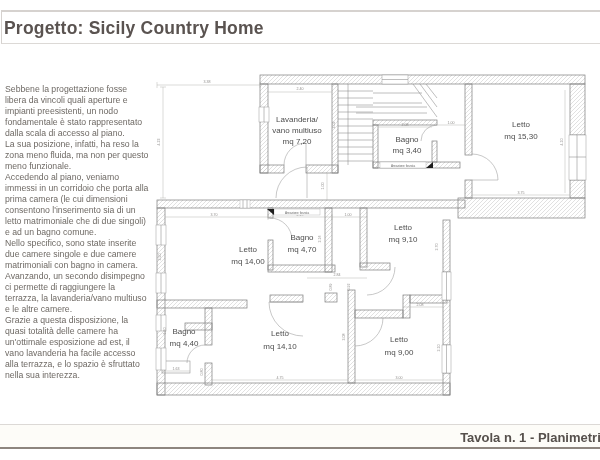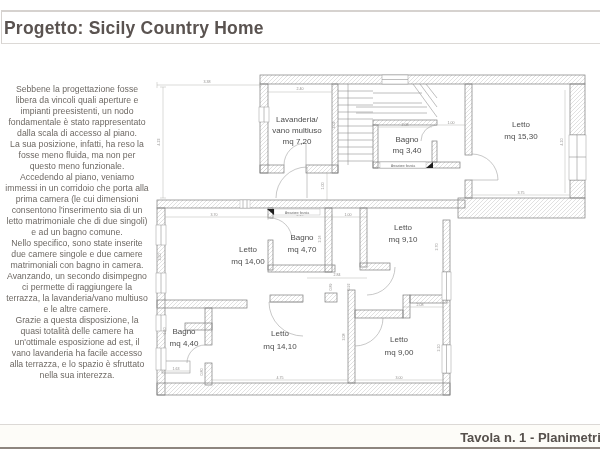--- a/index.html
+++ b/index.html
@@ -16,21 +16,21 @@
     box-sizing:border-box;
   }
   .titlebar h1{
     margin:0;padding:6px 0 0 2px;
     font-size:17.5px;font-weight:700;color:#5a5350;letter-spacing:.2px;
   }
   .desc{
     position:absolute;top:84px;left:5px;width:144px;
     font-size:8.7px;line-height:11px;color:#6e6964;
   }
-  .desc p{margin:0;text-align:center;}
+  .desc p{margin:0;}
   .plan{position:absolute;top:65px;left:150px;}
   .wall{fill:url(#hatch);stroke:#7d7d7d;stroke-width:0.7;}
   .thin{stroke:#8a8a8a;stroke-width:0.55;fill:none;}
   .dimline{stroke:#b0aeac;stroke-width:0.45;fill:none;}
   .arc{stroke:#9a9a9a;stroke-width:0.55;fill:none;}
   .win{fill:#ffffff;stroke:#9a9a9a;stroke-width:0.5;}
   .roomlbl{font-size:8px;fill:#4d4d4d;text-anchor:middle;font-family:"Liberation Sans",sans-serif;}
   .dim{font-size:3.6px;fill:#8f8d8b;text-anchor:middle;font-family:"Liberation Sans",sans-serif;}
   .tiny{font-size:3.1px;fill:#6a6a6a;text-anchor:middle;font-family:"Liberation Sans",sans-serif;}
   .ventbox{fill:#ffffff;stroke:#aaaaaa;stroke-width:0.4;}
@@ -49,21 +49,21 @@
 </style>
 </head>
 <body>
 
 <div class="titlebar">
   <h1>Progetto: Sicily Country Home</h1>
 </div>
 
 <div class="desc">
   <p>Sebbene la progettazione fosse libera da vincoli quali aperture e impianti preesistenti, un nodo fondamentale è stato rappresentato dalla scala di accesso al piano.</p>
-  <p>La sua posizione, infatti, ha reso la fosse meno fluida, ma non per questo meno funzionale.</p>
+  <p>La sua posizione, infatti, ha reso la zona meno fluida, ma non per questo meno funzionale.</p>
   <p>Accedendo al piano, veniamo immessi in un corridoio che porta alla prima camera (le cui dimensioni consentono l'inserimento sia di un letto matrimoniale che di due singoli) e ad un bagno comune.</p>
   <p>Nello specifico, sono state inserite due camere singole e due camere matrimoniali con bagno in camera.</p>
   <p>Avanzando, un secondo disimpegno ci permette di raggiungere la terrazza, la lavanderia/vano multiuso e le altre camere.</p>
   <p>Grazie a questa disposizione, la quasi totalità delle camere ha un'ottimale esposizione ad est, il vano lavanderia ha facile accesso alla terrazza, e lo spazio è sfruttato nella sua interezza.</p>
 </div>
 
 <svg class="plan" viewBox="0 0 450 340" width="450" height="340">
   <defs>
     <pattern id="hatch" patternUnits="userSpaceOnUse" width="4" height="4">
       <path d="M0,4 L4,0 M-1,1 L1,-1 M3,5 L5,3" stroke="#c3c3c3" stroke-width="0.5"></path>

